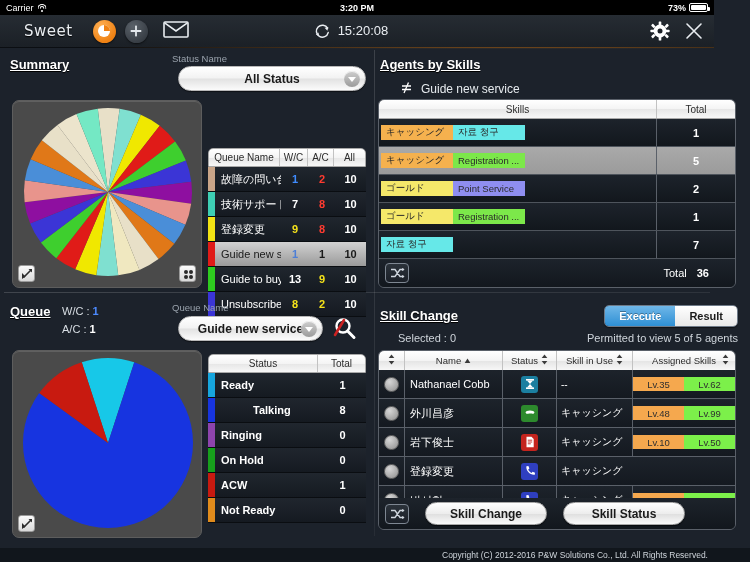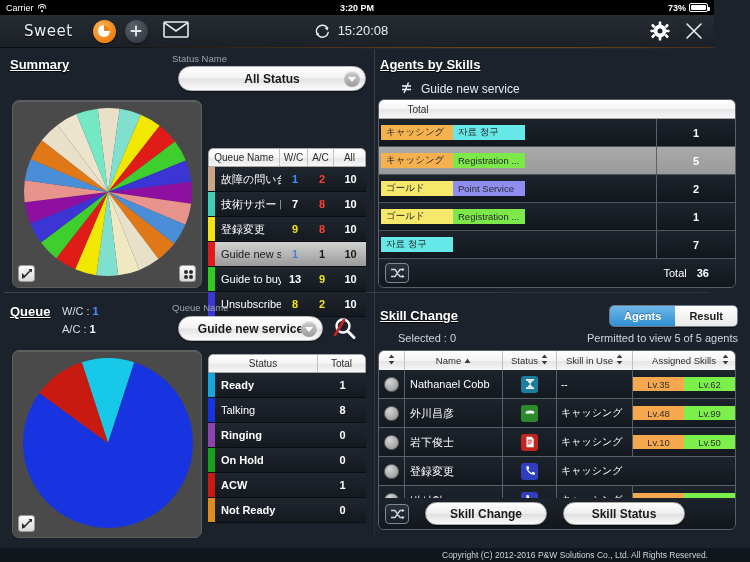--- a/index.html
+++ b/index.html
@@ -348,20 +348,21 @@
         <svg width="13" height="13" viewBox="0 0 13 13" aria-hidden="true">
           <path d="M2 5 L11 5 M2 8.5 L11 8.5" stroke="#ffffff" stroke-width="1.3"></path>
           <path d="M8.5 1.5 L4 12" stroke="#ffffff" stroke-width="1.3"></path>
         </svg>
       </span>
       <span style="color:#e6eaee; font-size:12px;">Guide new service</span>
     </div>
 
     <div style="position:absolute; left:2px; top:51px; width:358px; border:1px solid #5a6069; border-radius:6px; overflow:hidden;">
       <div class="thead" style="border-radius:0; border-left:none;border-right:none;border-top:none;">
+        <div style="flex:1">Skills</div>
         <div style="flex:0 0 78px">Total</div>
       </div>
       <div id="skills-rows">
           <div class="skrow">
             <div class="skcell">
               <span class="sktag" style="background: rgb(245, 177, 78); width: 72px;">キャッシング</span>
               <span class="sktag" style="background: rgb(102, 232, 232); width: 72px;">자료 청구</span>
             </div>
             <div class="sktot">1</div>
           </div>
@@ -457,21 +458,21 @@
         <div style="flex:0 0 47px">Total</div>
       </div>
       <div id="queue-rows">
           <div class="trow">
             <div class="swatch" style="background:#16a6de"></div>
             <div class="qname" style="flex:1; font-weight:bold;">Ready</div>
             <div class="num" style="flex:0 0 47px;">1</div>
           </div>
           <div class="trow">
             <div class="swatch" style="background:#1734e0"></div>
-            <div class="qname" style="flex:1; font-weight:normal;">Talking</div>
+            <div class="qname" style="flex:1; font-weight:bold;margin-left:32px;">Talking</div>
             <div class="num" style="flex:0 0 47px;">8</div>
           </div>
           <div class="trow">
             <div class="swatch" style="background:#8e44ad"></div>
             <div class="qname" style="flex:1; font-weight:bold;">Ringing</div>
             <div class="num" style="flex:0 0 47px;">0</div>
           </div>
           <div class="trow">
             <div class="swatch" style="background:#17a01c"></div>
             <div class="qname" style="flex:1; font-weight:bold;">On Hold</div>
@@ -488,21 +489,21 @@
             <div class="num" style="flex:0 0 47px;">0</div>
           </div>
         </div>
     </div>
   </div>
 
   <div class="panel" style="left:376px; top:294px; width:374px; height:254px;">
     <div class="sect-title" style="position:absolute; left:4px; top:14px;">Skill Change</div>
 
     <div class="seg" style="position:absolute; right:12px; top:11px;">
-      <div class="on">Agents</div>
+      <div class="on">Execute</div>
       <div class="off">Result</div>
     </div>
 
     <div style="position:absolute; left:22px; top:38px; color:#cfd5db; font-size:11px;">Selected : 0</div>
     <div style="position:absolute; right:12px; top:38px; color:#cfd5db; font-size:11px;">Permitted to view 5 of 5 agents</div>
 
     <div style="position:absolute; left:2px; top:56px; width:358px; border:1px solid #5a6069; border-radius:6px; overflow:hidden;">
       <div class="ahead" style="border-radius:0; border:none;">
         <div style="flex:0 0 26px">
           <span>

